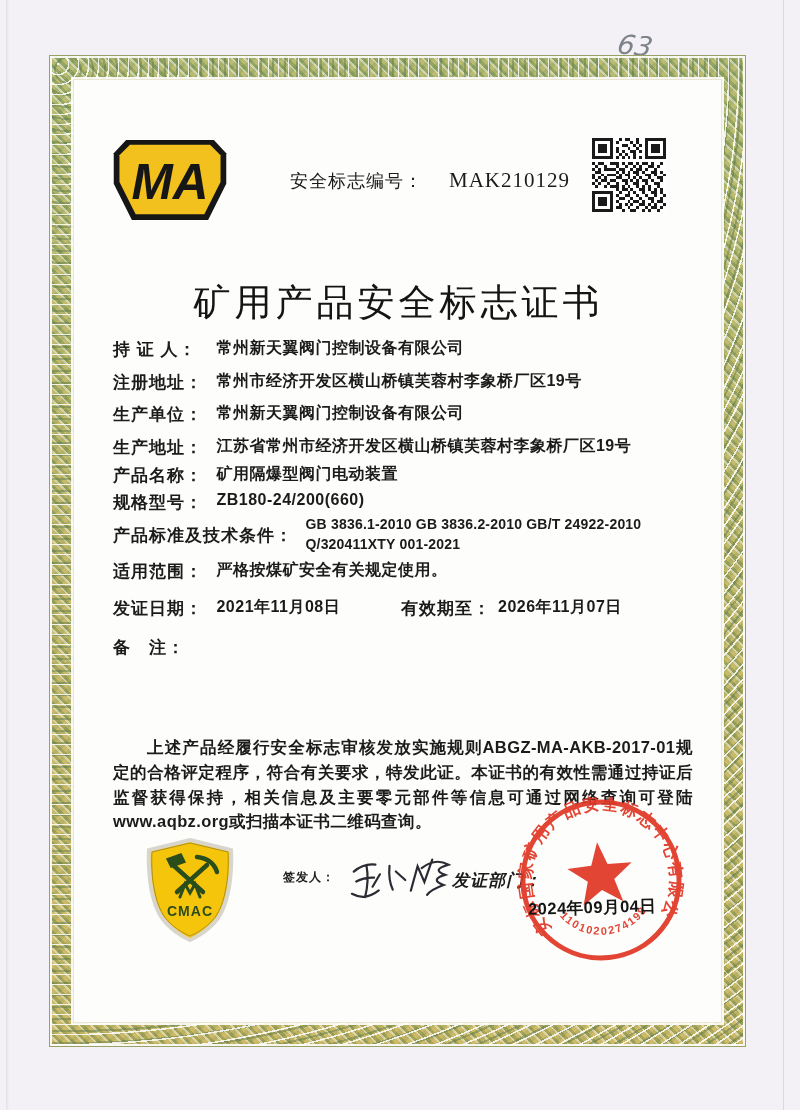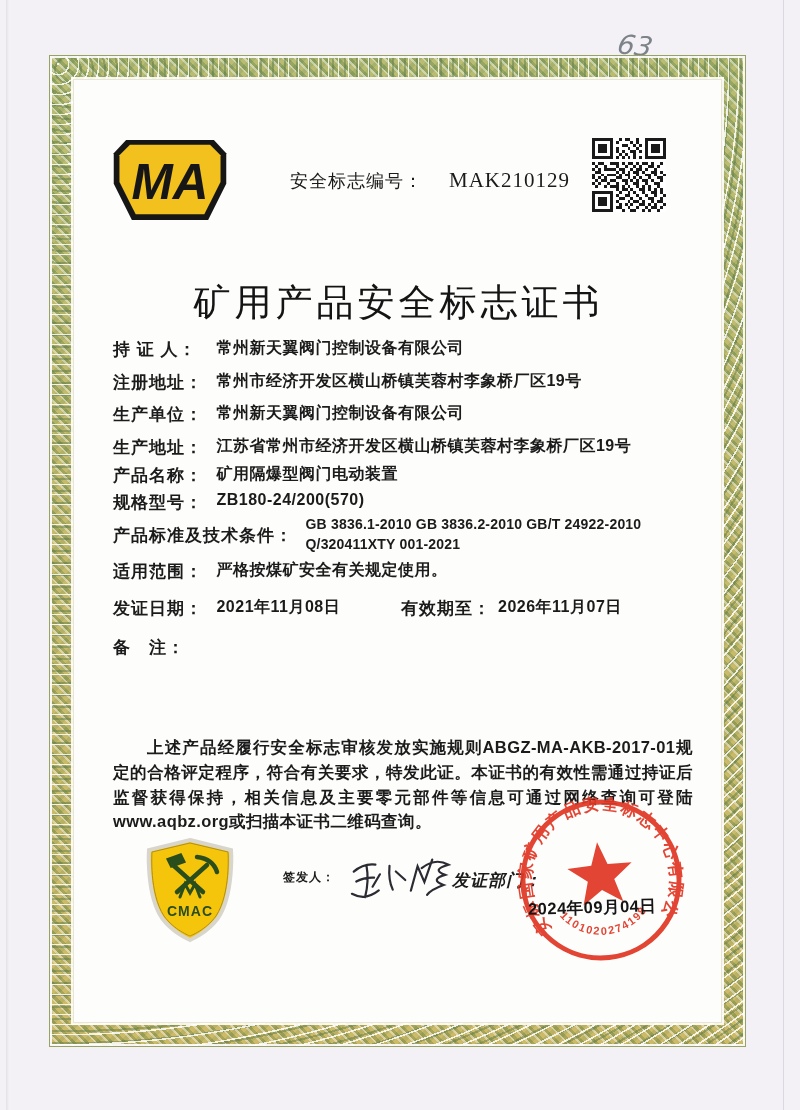--- a/index.html
+++ b/index.html
@@ -124,21 +124,21 @@
 <div class="row r4">
   <span class="lbl">生产地址：</span>
   <span class="val">江苏省常州市经济开发区横山桥镇芙蓉村李象桥厂区19号</span>
 </div>
 <div class="row r5">
   <span class="lbl">产品名称：</span>
   <span class="val">矿用隔爆型阀门电动装置</span>
 </div>
 <div class="row r6">
   <span class="lbl">规格型号：</span>
-  <span class="val">ZB180-24/200(570)</span>
+  <span class="val">ZB180-24/200(660)</span>
 </div>
 <div class="row r7">
   <span class="lbl lbl-wide">产品标准及技术条件：</span>
   <span class="val val-std">GB 3836.1-2010 GB 3836.2-2010 GB/T 24922-2010 Q/320411XTY 001-2021</span>
 </div>
 <div class="row r8">
   <span class="lbl">适用范围：</span>
   <span class="val">严格按煤矿安全有关规定使用。</span>
 </div>
 <div class="row r9 r9wrap" style="width:580px;">

